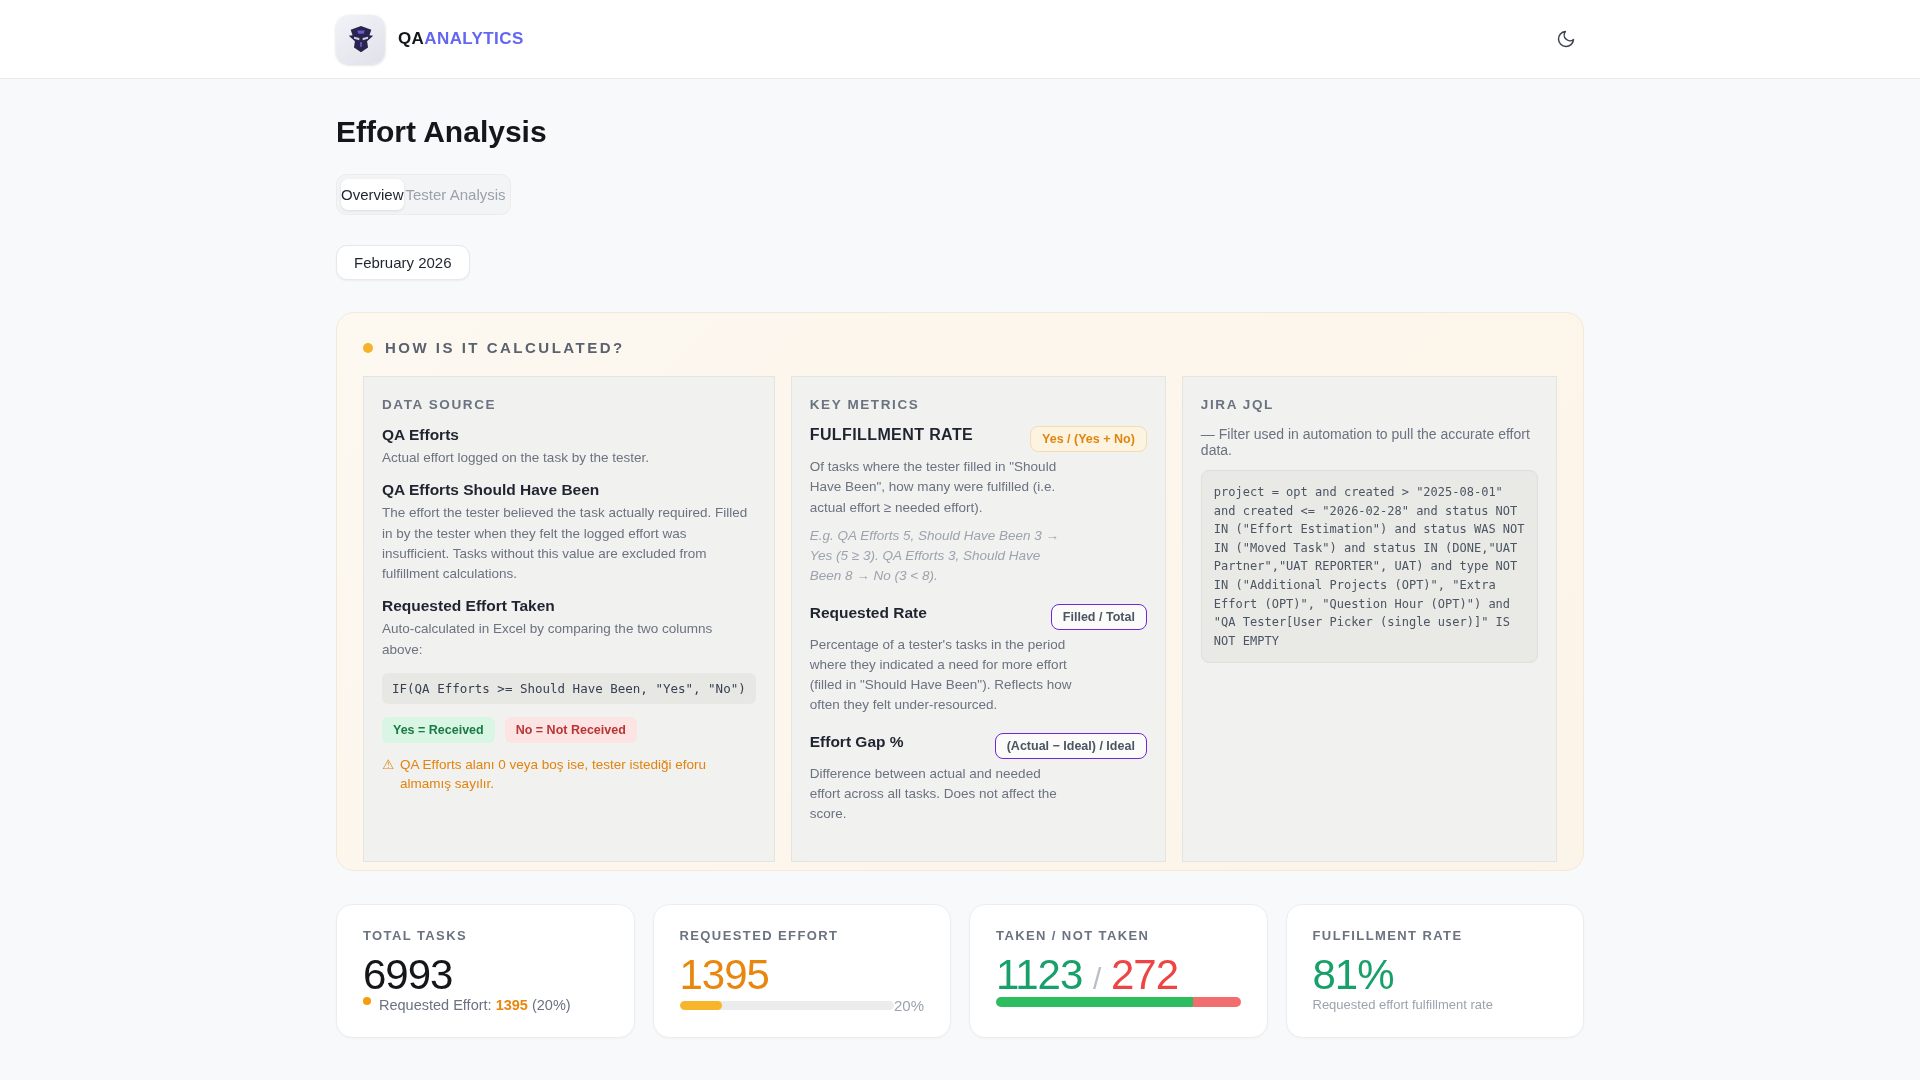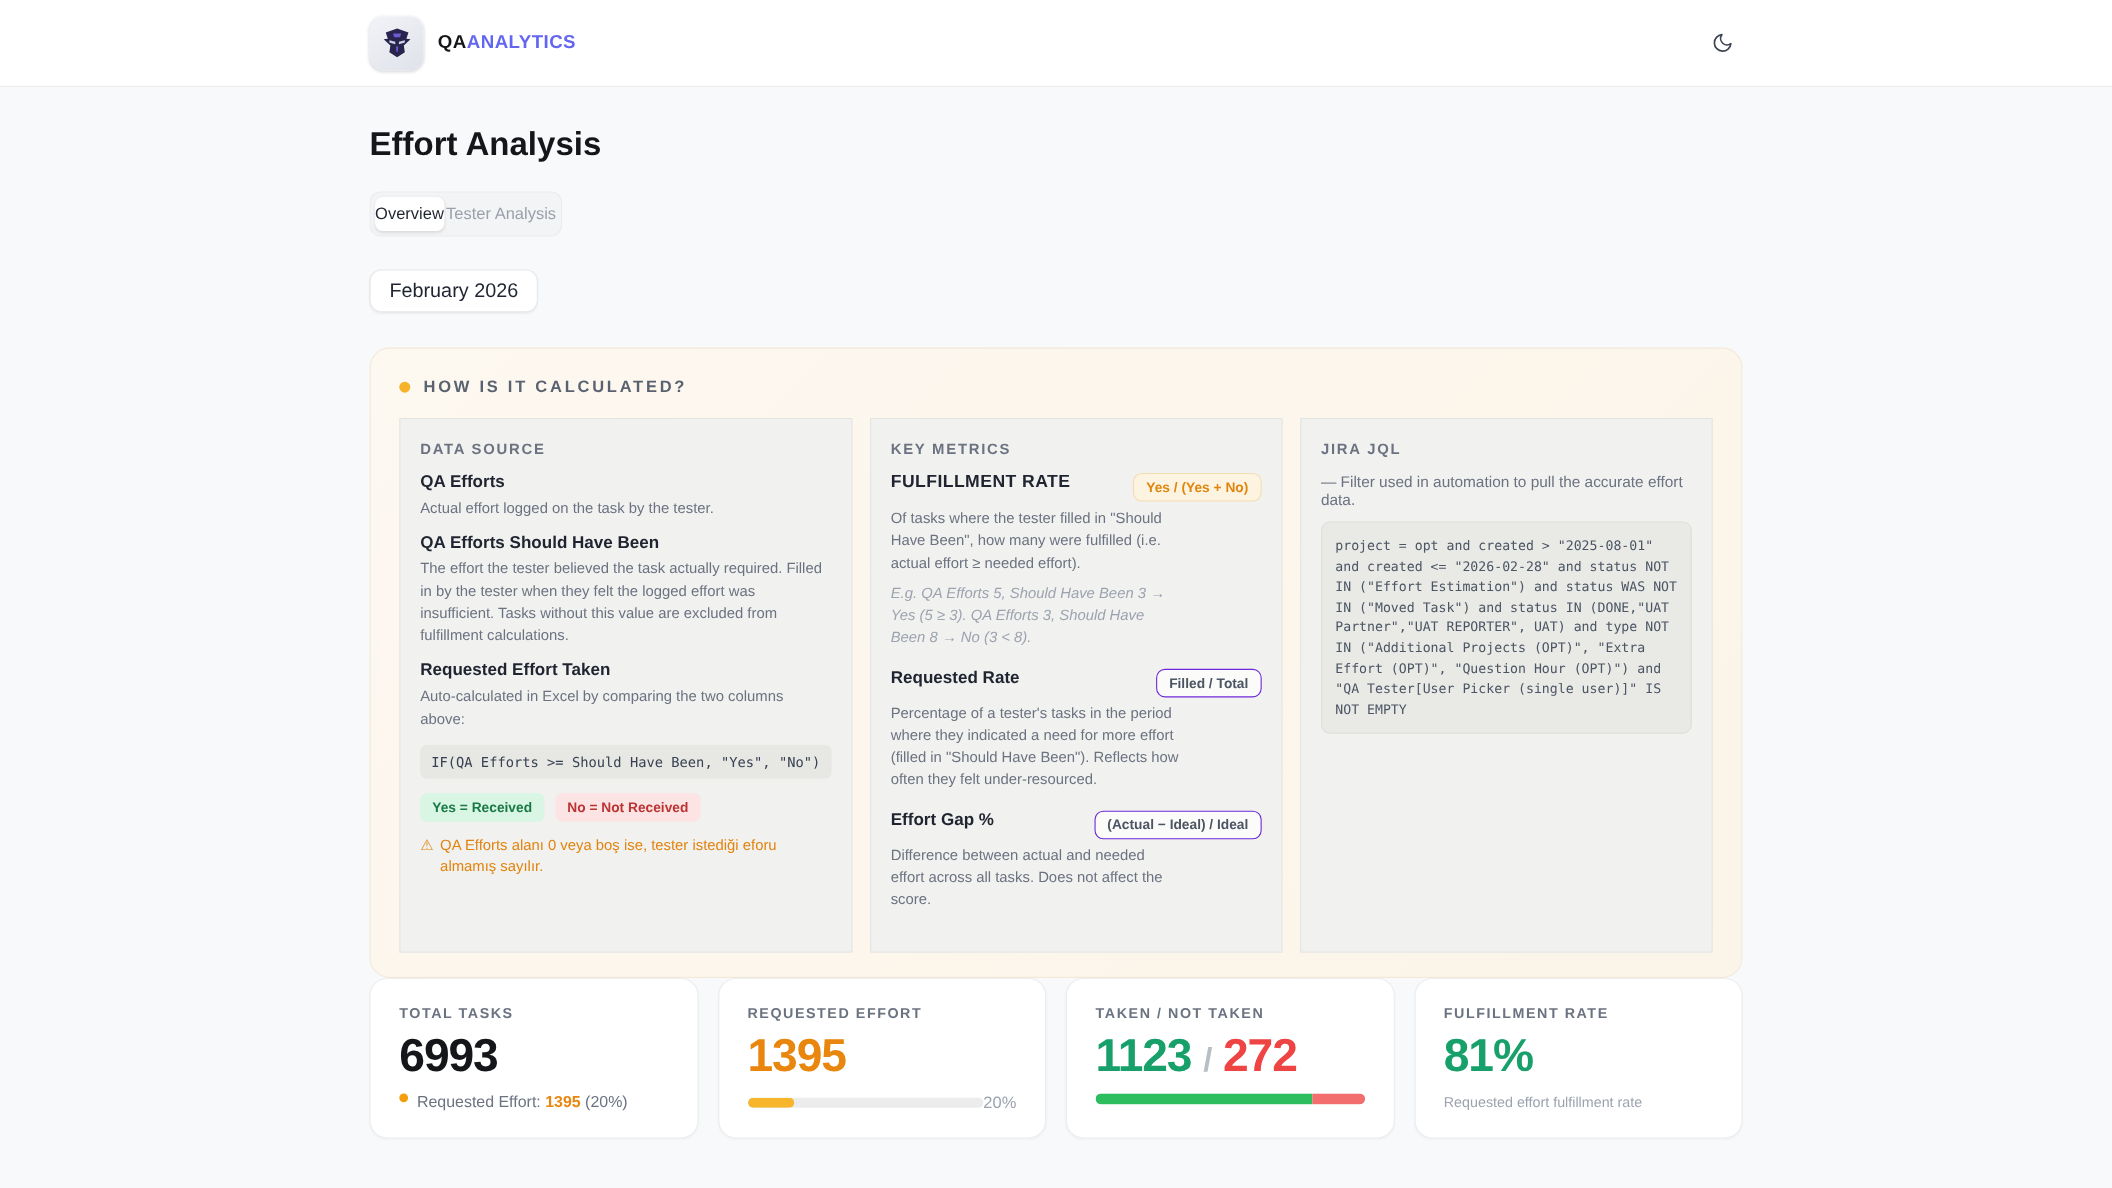--- a/index.html
+++ b/index.html
@@ -22,23 +22,23 @@
   .container { width:1248px; margin:0 auto; }
   main { padding-top:36px; }
   h1.page-title { font-size:30px; font-weight:700; color:#15161a; margin-bottom:25px; }
   
   .tabs { display:inline-flex; background:#f3f4f6; border:1px solid #ececee; border-radius:10px; padding:4px; gap:2px; margin-bottom:30px; }
   .tab { border:none; background:transparent; font-family:inherit; font-size:15px; color:#9aa1ab; padding:7px 0; border-radius:7px; cursor:pointer; }
   .tab.active { background:#ffffff; color:#1f2430; font-weight:500; box-shadow:0 1px 3px rgba(0,0,0,.10); }
   
   .month-row { margin-bottom:32px; }
   .month-btn { background:#ffffff; border:1px solid #e7e8eb; border-radius:11px; padding:8px 17px; font-family:inherit;
-    font-size:18px; color:#1f2430; font-weight:500; cursor:pointer; box-shadow:0 1px 2px rgba(0,0,0,.05);text-align:center; }
-  
-  .calc-card { background:linear-gradient(135deg,#fdf8f0 0%,#fbf4e8 100%); border:1px solid #f2e9d8; border-radius:18px; padding:26px 26px 22px; }
+    font-size:15px; color:#1f2430; font-weight:500; cursor:pointer; box-shadow:0 1px 2px rgba(0,0,0,.05);text-align:center; }
+  
+  .calc-card { background:linear-gradient(135deg,#fdf8f0 0%,#fbf4e8 100%); border:1px solid #f2e9d8; border-radius:18px; padding:26px 26px 8px; margin-bottom:33px; }
   .calc-title-row { display:flex; align-items:center; gap:12px; margin-bottom:20px; }
   .dot { display:inline-block; border-radius:50%; }
   .dot.amber { width:10px; height:10px; background:#f5b32b; }
   .calc-title { font-size:15px; font-weight:700; letter-spacing:2.5px; color:#5a6270; }
   .calc-cols { display:grid; grid-template-columns:repeat(3,1fr); gap:16px; }
   .calc-col { background:#f1f1ef; border:1px solid #e4e4e1; border-radius:0; padding:20px 18px; }
   .col-heading { font-size:13.5px; font-weight:700; letter-spacing:1.6px; color:#6b7280; margin-bottom:14px; }
   .ds-item { margin-bottom:13px; }
   .ds-title { font-size:15.5px; font-weight:700; color:#1f2430; margin-bottom:4px; }
   .ds-desc { font-size:13.5px; color:#6b7280; line-height:1.5; }
@@ -60,21 +60,21 @@
   .km-desc { font-size:13.5px; color:#6b7280; line-height:1.5; max-width:265px; }
   .km-example { font-size:13.5px; color:#9ca3af; font-style:italic; line-height:1.5; margin-top:8px; max-width:250px; }
   
   .jql-note { font-size:14px; color:#6b7280; margin-bottom:12px; }
   .jql { display:block; font-family:"DejaVu Sans Mono","Liberation Mono",monospace; font-size:12px; color:#4b5563;
     background:#e9e9e6; border:1px solid #dededa; border-radius:8px; padding:12px 12px; line-height:1.55; }
   
   .stats { display:grid; grid-template-columns:repeat(4,1fr); gap:18px; margin-bottom:33px; }
   .stat-card { background:#ffffff; border:1px solid #ebedef; border-radius:16px; padding:23px 26px; box-shadow:0 1px 2px rgba(0,0,0,.03); }
   .stat-label { font-size:13px; font-weight:700; letter-spacing:1.4px; color:#6b7280; margin-bottom:10px; }
-  .stat-value { font-size:42px; font-weight:700; color:#15161a; letter-spacing:-1px; line-height:1.05; margin-bottom:12px; }
+  .stat-value { font-size:42px; font-weight:400; color:#15161a; letter-spacing:-1px; line-height:1.05; }
   .stat-value.orange { color:#e8860d; }
   .stat-value .v-green { color:#18a06a; }
   .stat-value .v-sep { color:#b9bec6; font-size:30px; }
   .stat-value .v-red { color:#ef4444; }
   .stat-footer { display:flex; align-items:flex-start; gap:8px; font-size:14.5px; color:#6b7280; }
   .dot.orange-sm { width:8px; height:8px; background:#f59e0b; flex:none; }
   .stat-footer b { color:#e8860d; }
   .progress-row { display:flex; align-items:center; }
   .progress { flex:1; height:9px; border-radius:5px; background:#ececec; overflow:hidden; }
   .progress-fill { height:100%; background:#f6b52b; border-radius:5px; }

